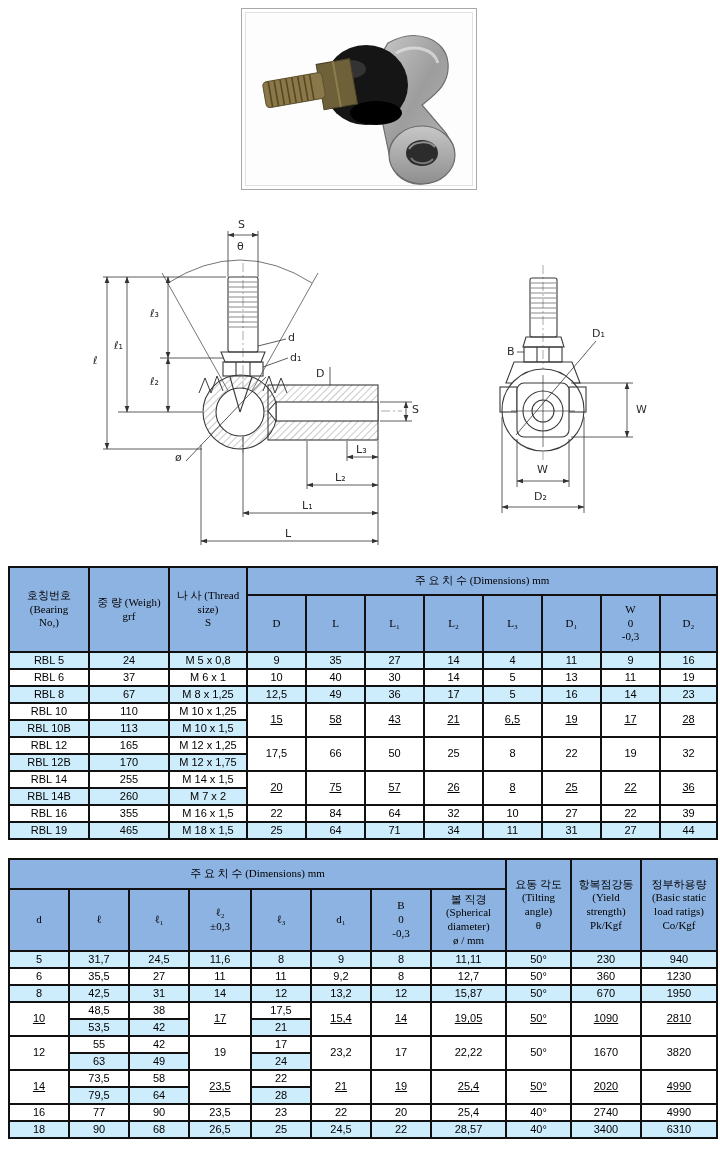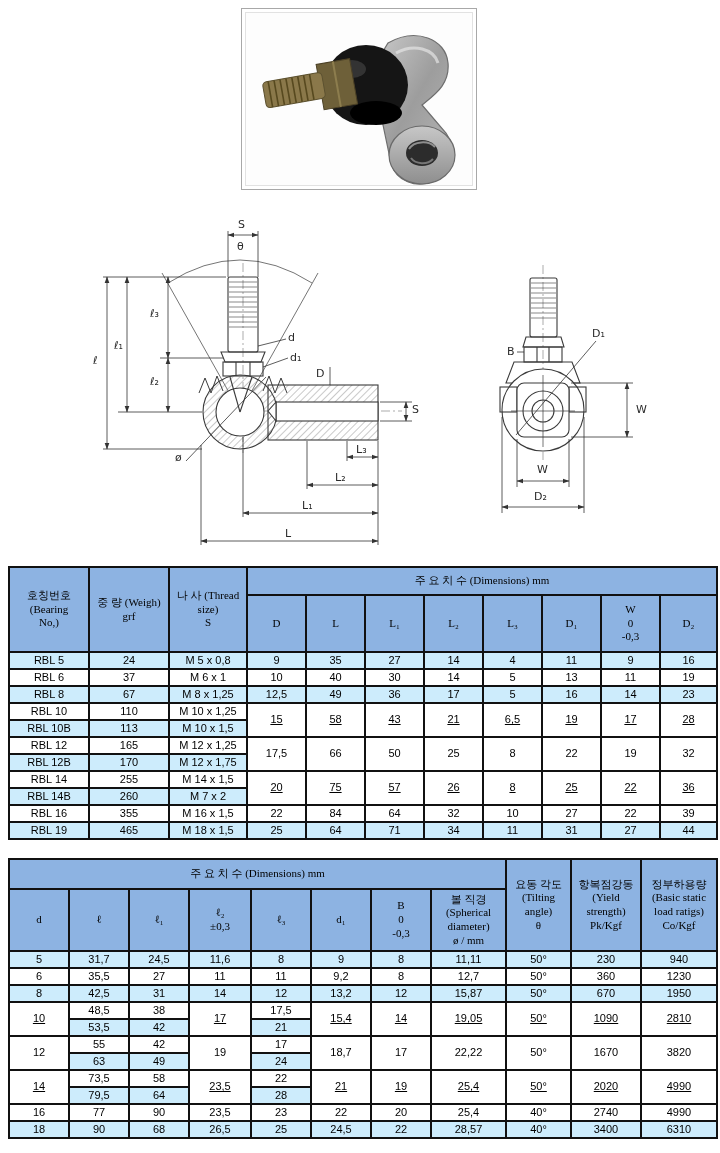--- a/index.html
+++ b/index.html
@@ -519,21 +519,21 @@
             <td>53,5</td>
             <td>42</td>
             <td>21</td>
           </tr>
         <tr class="w">
             <td class="mb" rowspan="2">12</td>
             <td>55</td>
             <td>42</td>
             <td class="mb" rowspan="2">19</td>
             <td>17</td>
-            <td class="mb" rowspan="2">18,7</td>
+            <td class="mb" rowspan="2">23,2</td>
             <td class="mb" rowspan="2">17</td>
             <td class="mb" rowspan="2">22,22</td>
             <td class="mb" rowspan="2">50°</td>
             <td class="mb" rowspan="2">1670</td>
             <td class="mb" rowspan="2">3820</td>
           </tr>
         <tr class="b">
             <td>63</td>
             <td>49</td>
             <td>24</td>

